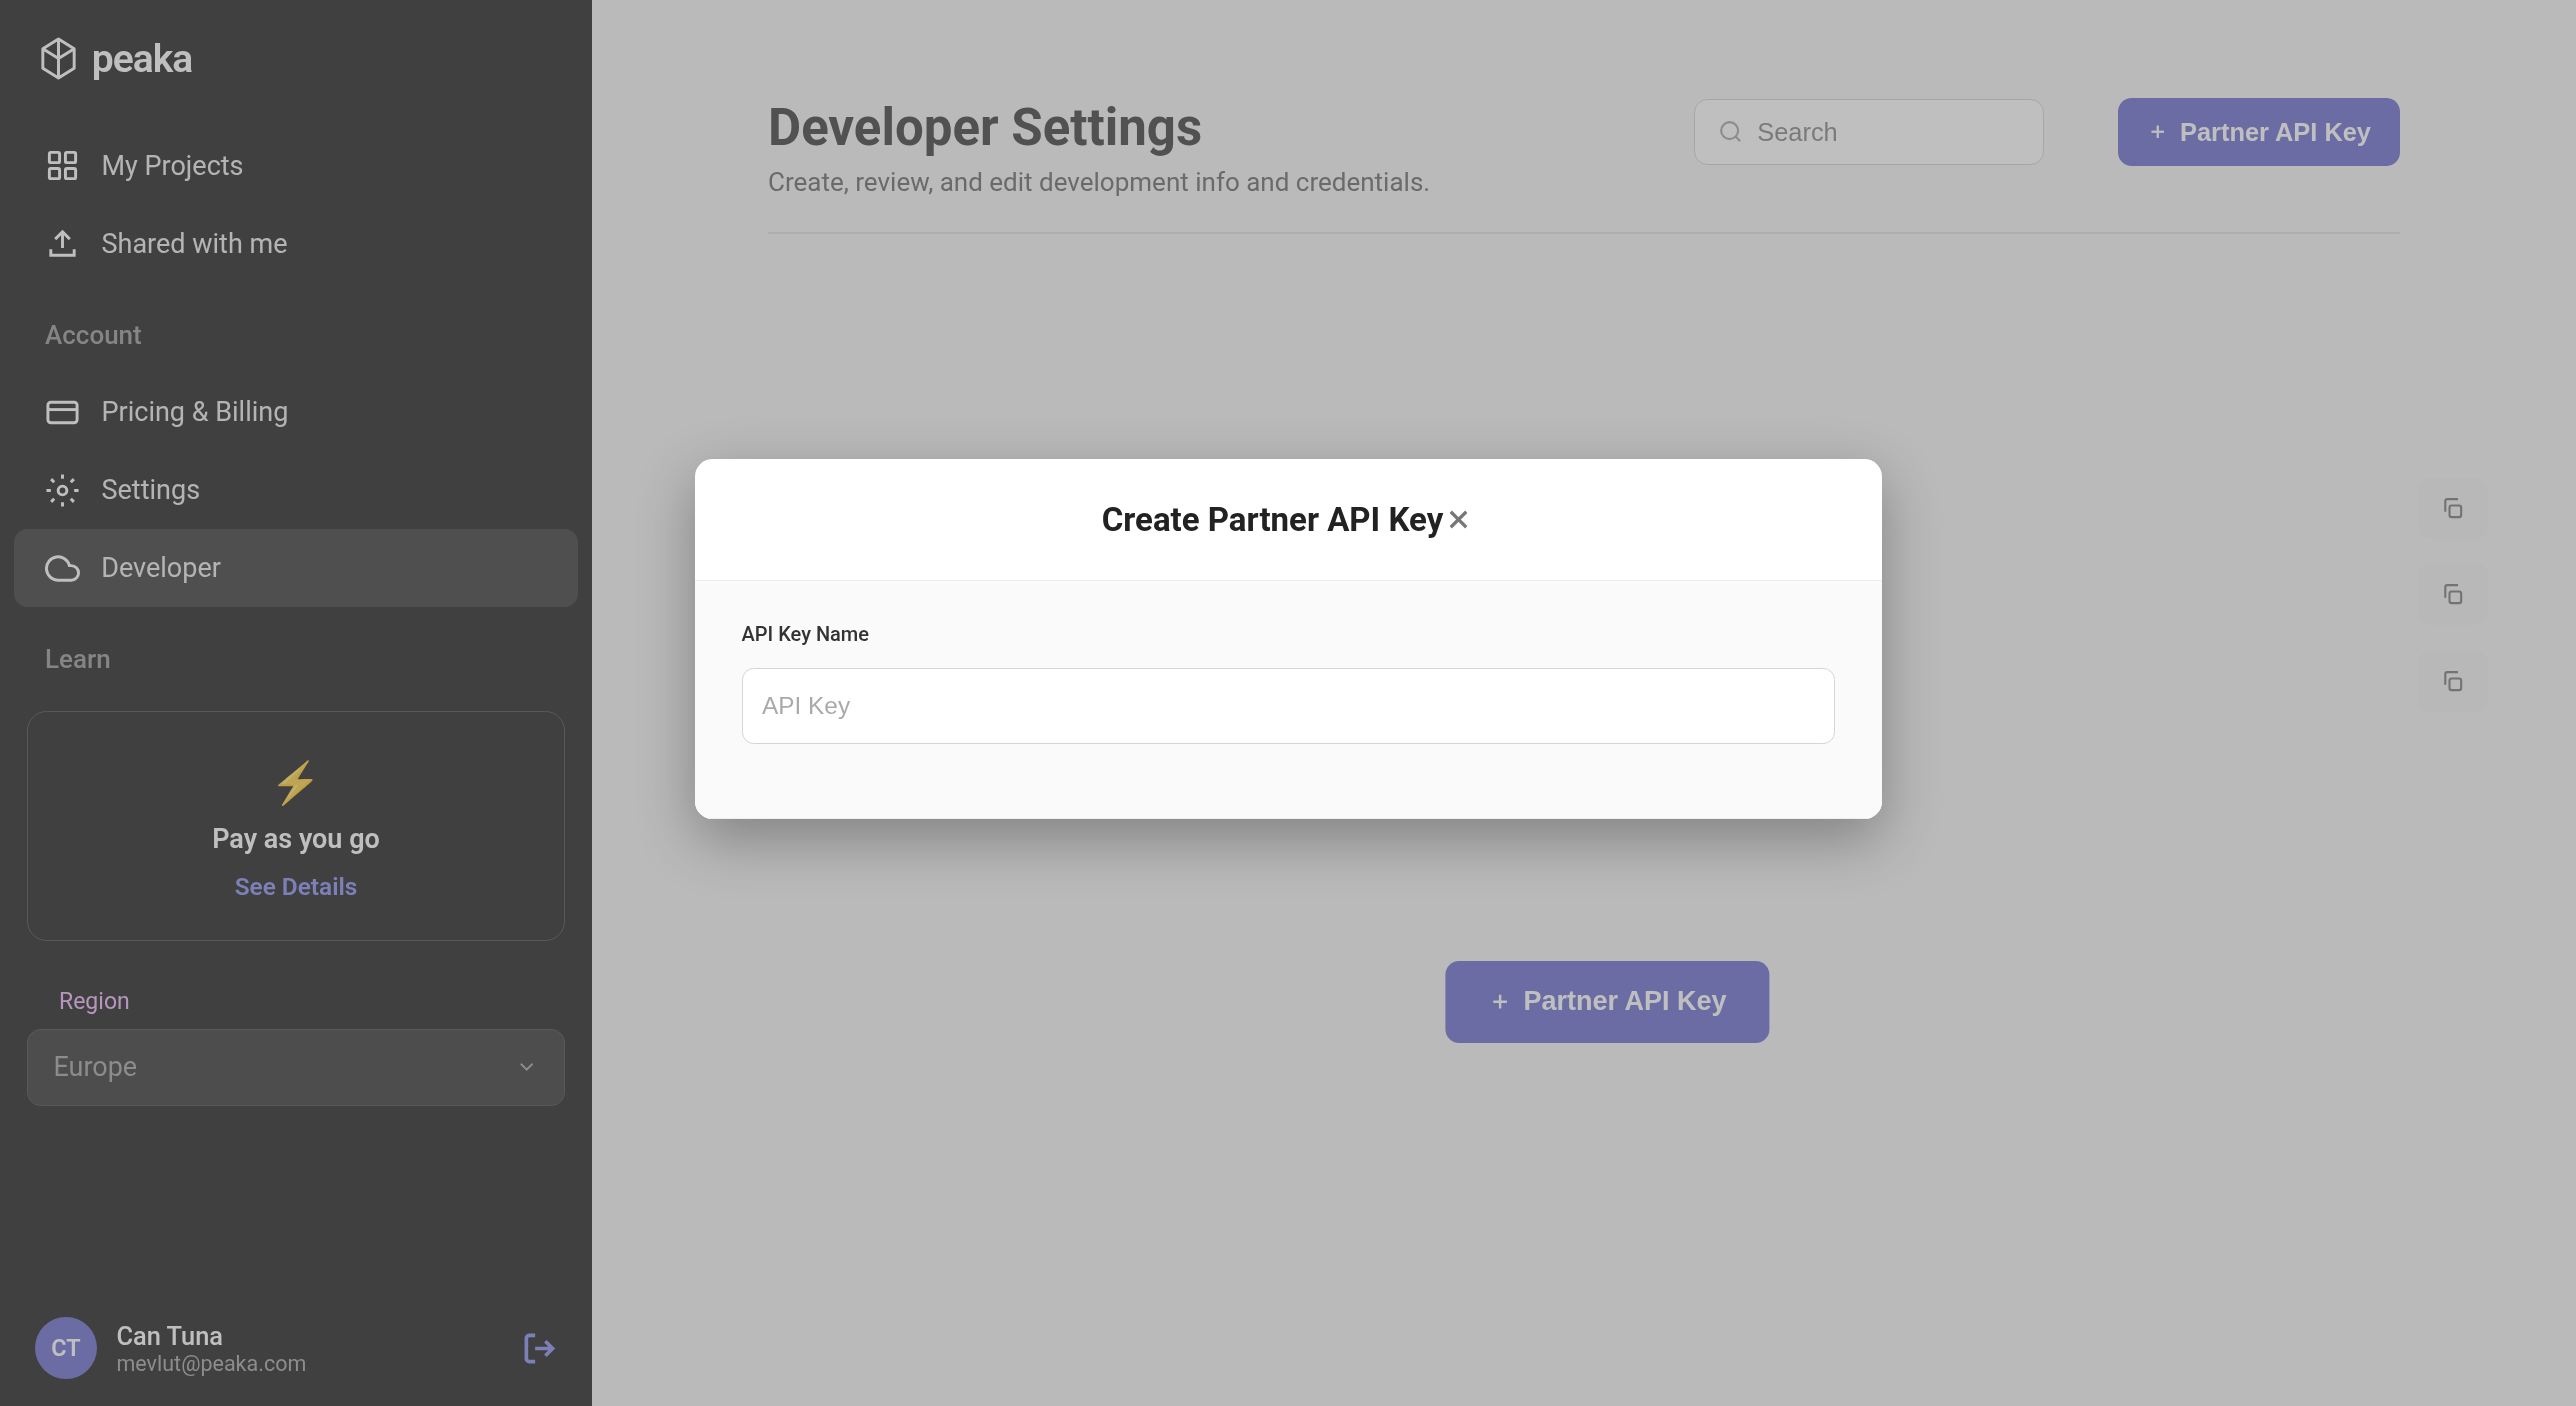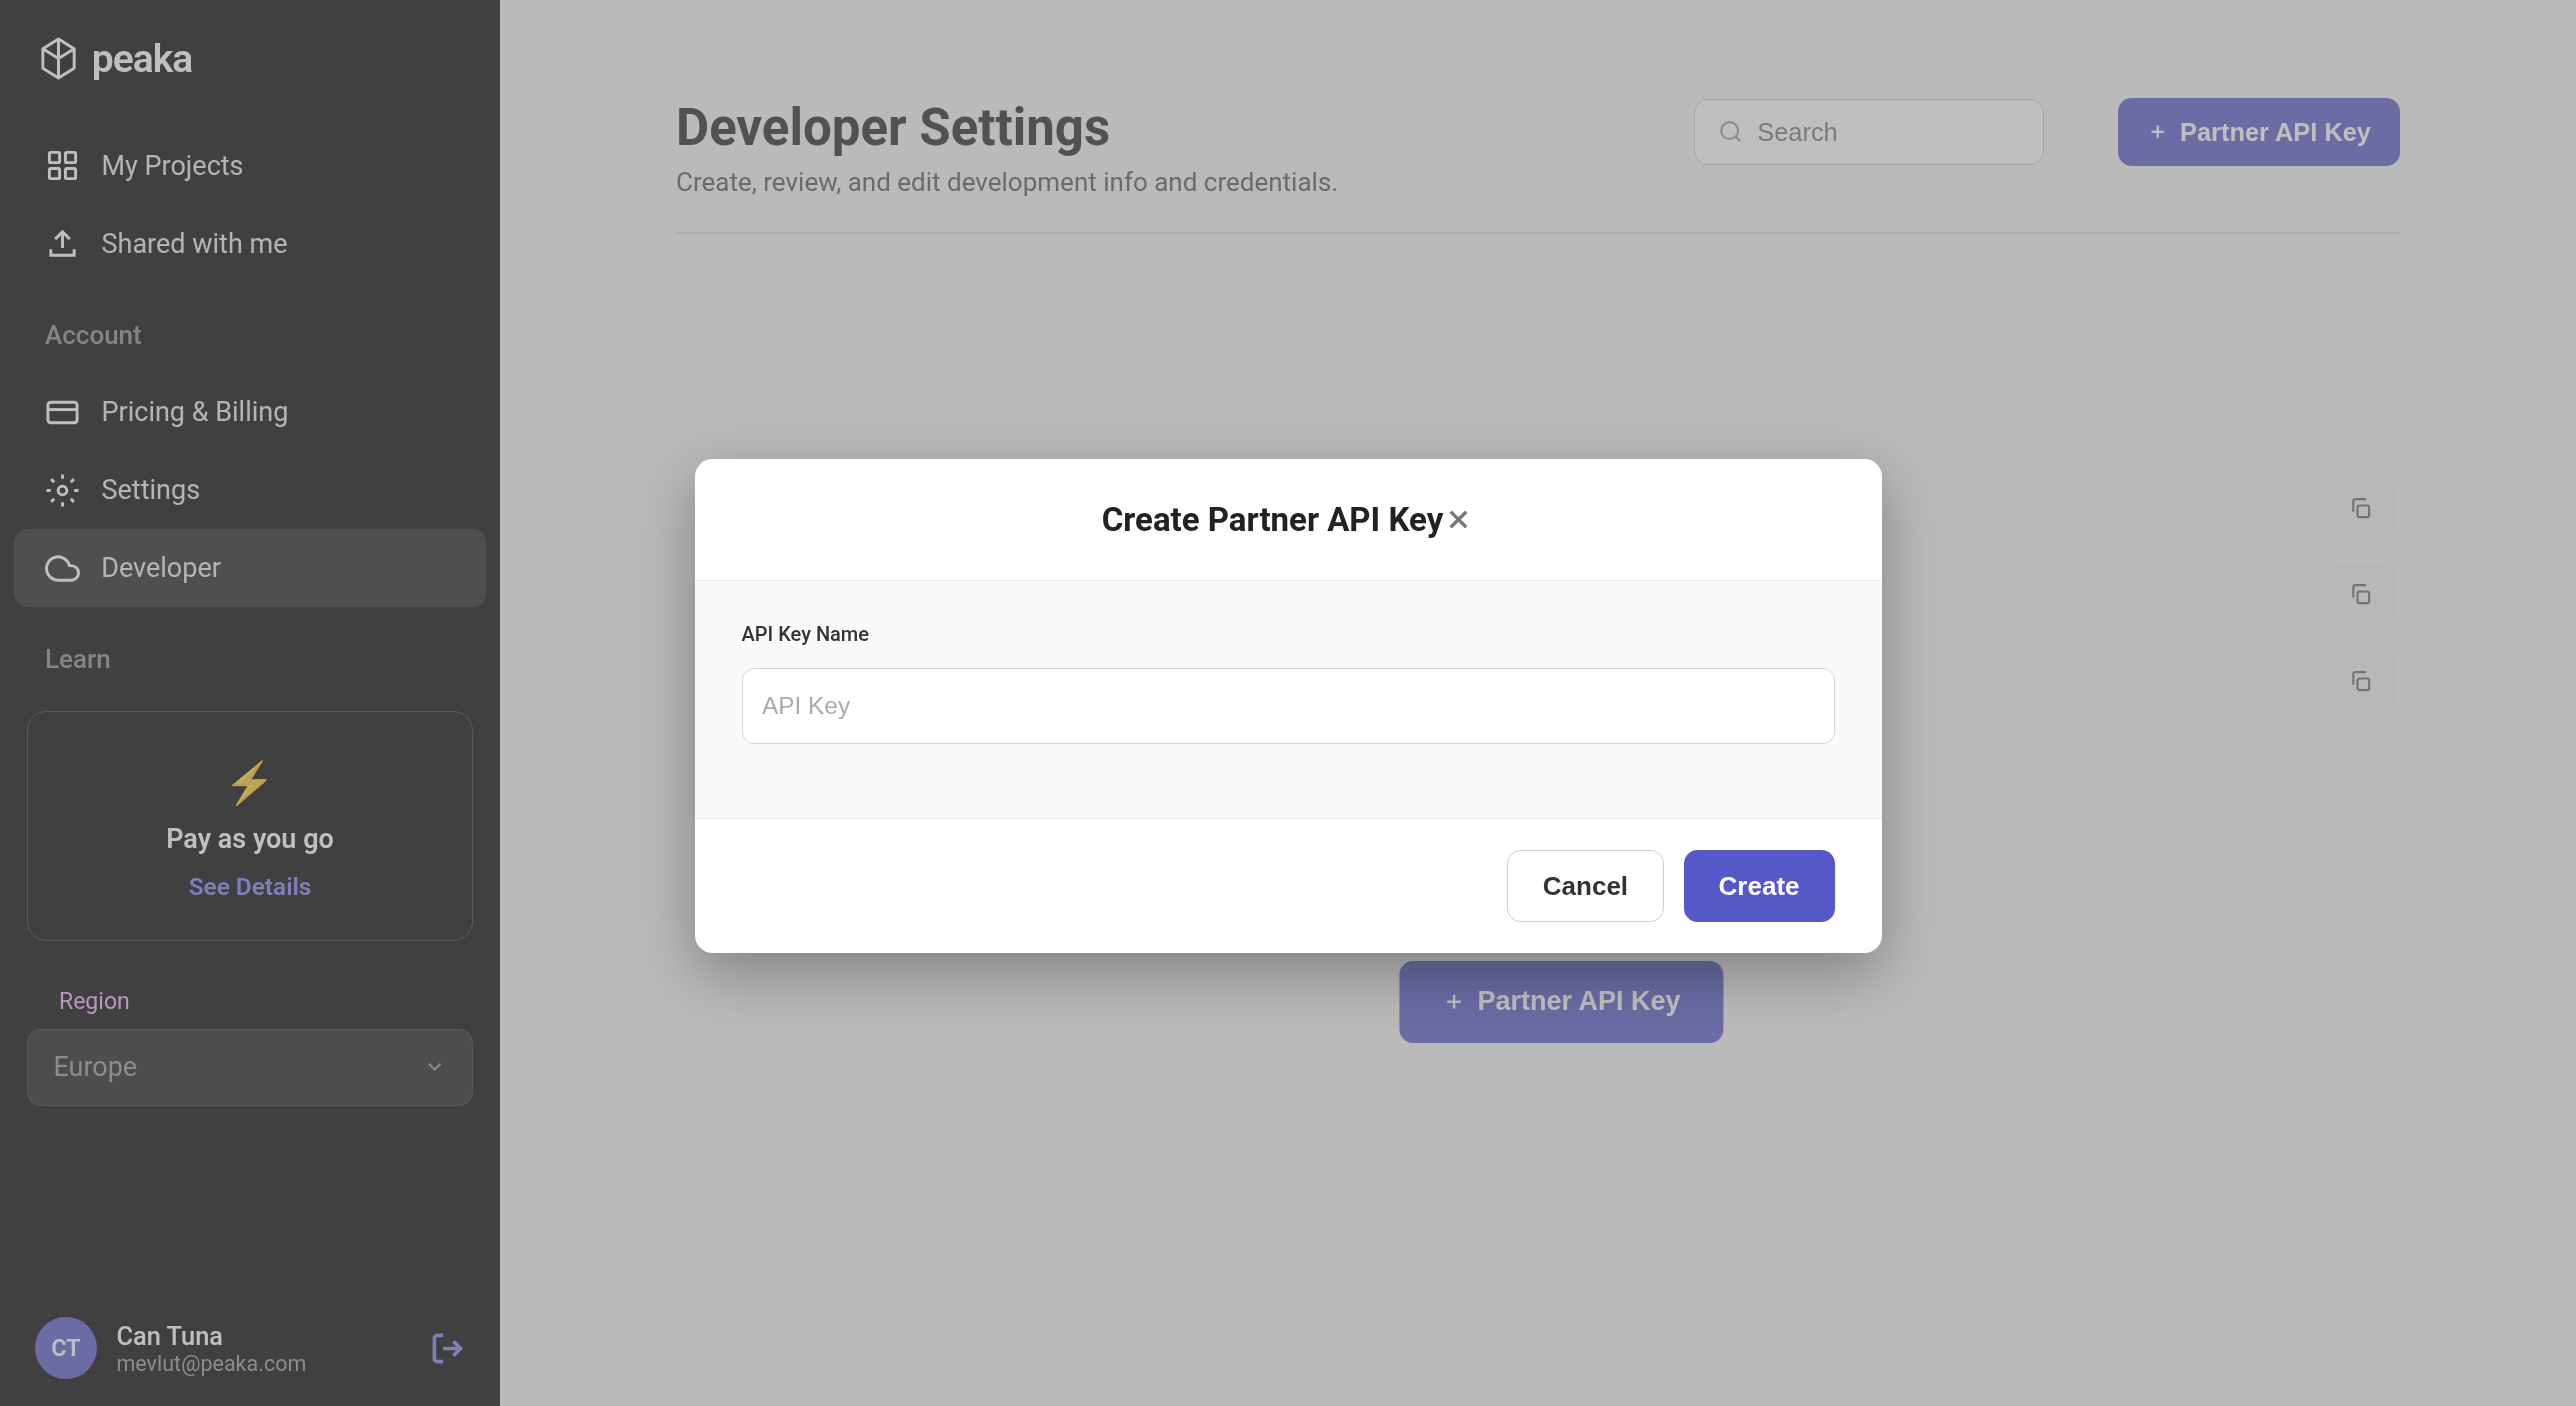--- a/index.html
+++ b/index.html
@@ -1,17 +1,17 @@
 <!DOCTYPE html>
 <html><head>
 <meta charset="utf-8">
 <style>
 * { margin: 0; padding: 0; box-sizing: border-box; }
 body { font-family: -apple-system, BlinkMacSystemFont, "Segoe UI", Roboto, sans-serif; width: 2576px; height: 1406px; display: flex; position: relative; }
-.sidebar { width: 500px; background: #000; color: #fff; display: flex; flex-direction: column; padding: 0; }
+.sidebar { width: 592px; background: #000; color: #fff; display: flex; flex-direction: column; padding: 0; }
 .logo { padding: 35px 35px; display: flex; align-items: center; gap: 9.8px; }
 .logo-icon { width: 47px; height: 47px; }
 .logo-text { font-size: 39px; font-weight: 600; letter-spacing: -1px; }
 .nav-section { padding: 9.8px 0; }
 .nav-item { display: flex; align-items: center; gap: 21.5px; padding: 21.5px 45px; cursor: pointer; color: #e8e8e8; font-size: 27px; }
 .nav-item.active { background: #1f1f1f; border-radius: 13.7px; margin: 0 13.7px; padding: 21.5px 31px; }
 .nav-item .icon { width: 35px; height: 35px; flex-shrink: 0; }
 .section-title { padding: 27px 45px 13.7px; color: #8a8a8a; font-size: 26px; font-weight: 500; }
 .promo-card { margin: 23.4px 27px; border: 1px solid #333; border-radius: 19.5px; padding: 47px 27px 39px; text-align: center; }
 .promo-icon { font-size: 41px; margin-bottom: 15.6px; }
@@ -219,19 +219,15 @@
         <svg viewBox="0 0 24 24" fill="none" stroke="#777" stroke-width="2.5">
             <line x1="18" y1="6" x2="6" y2="18"></line>
             <line x1="6" y1="6" x2="18" y2="18"></line>
           </svg>
       </span>
     </div>
     <div class="modal-body">
       <label class="form-label">API Key Name</label>
       <input class="form-input" type="text" placeholder="API Key" style="">
     </div>
-    <div class="modal-footer">
-      <button class="btn-secondary">Cancel</button>
-      <button class="btn-create">Create</button>
-    </div>
   </div>
 </div>
 
 
 </body></html>

